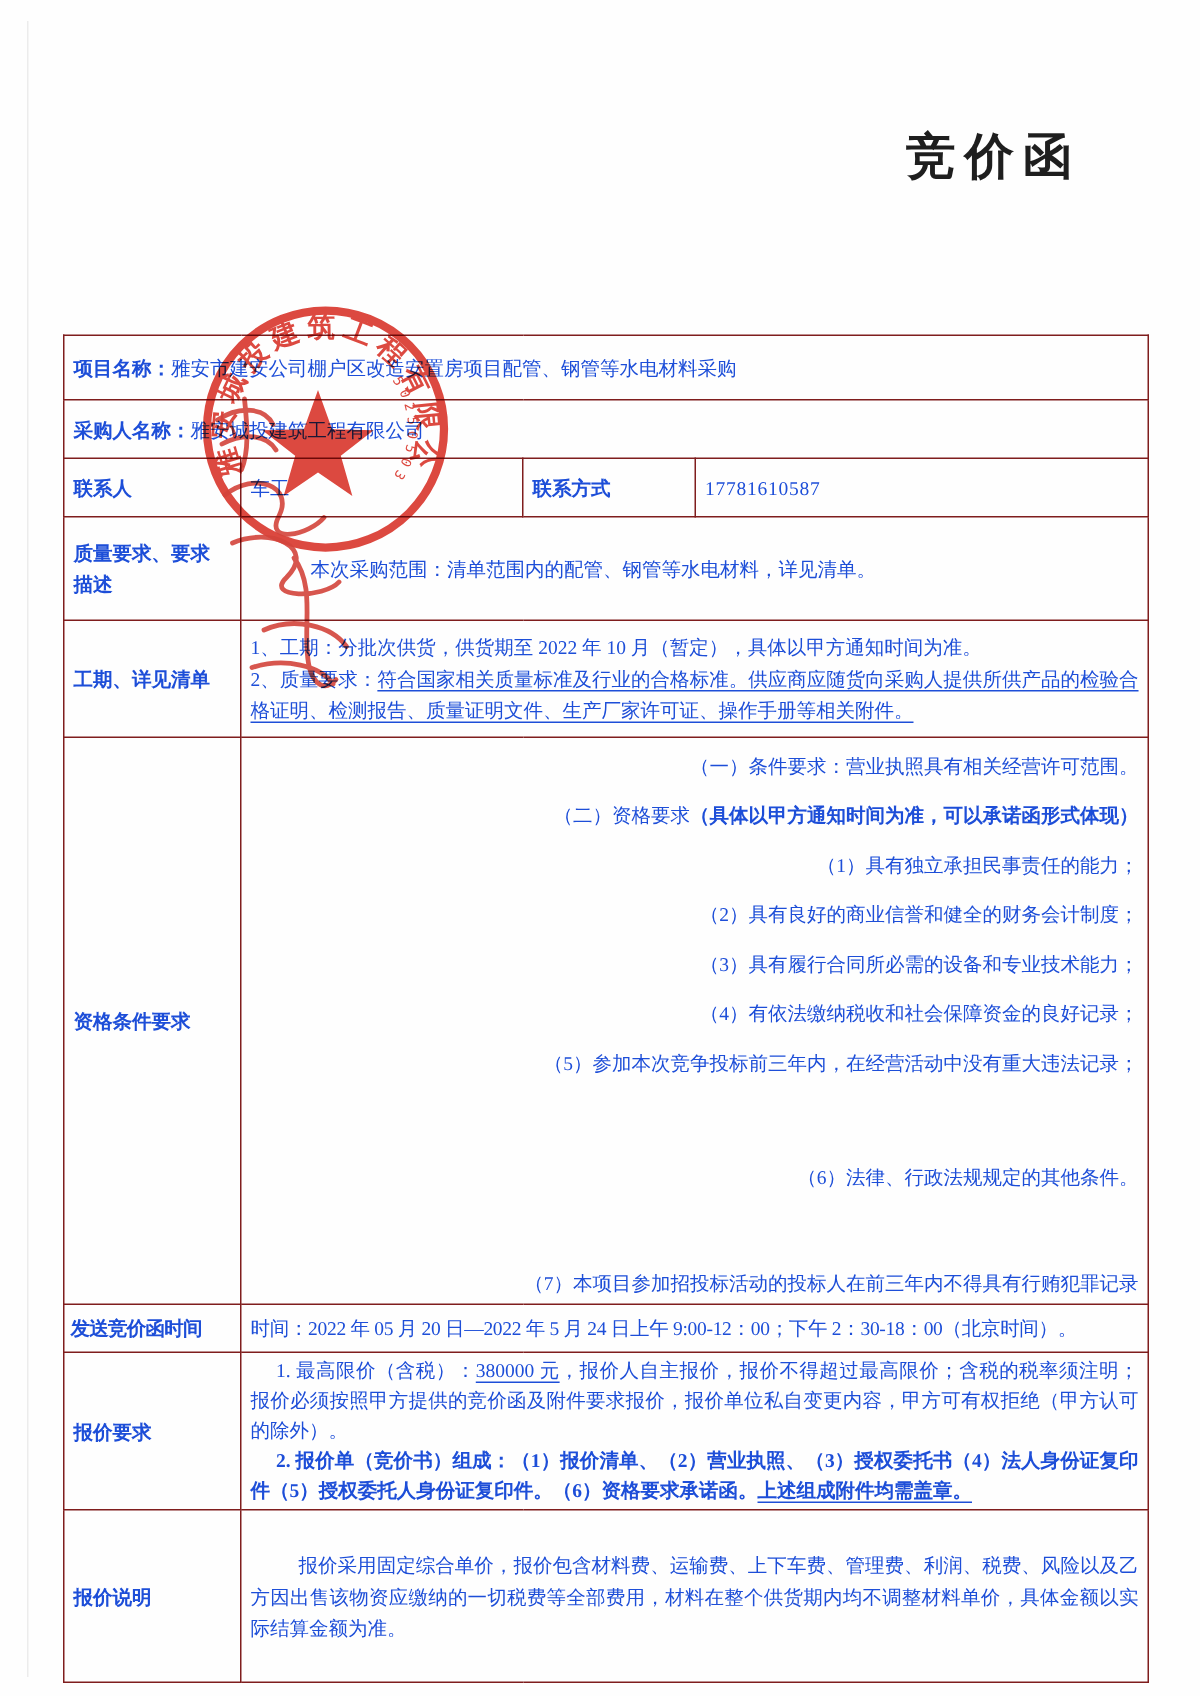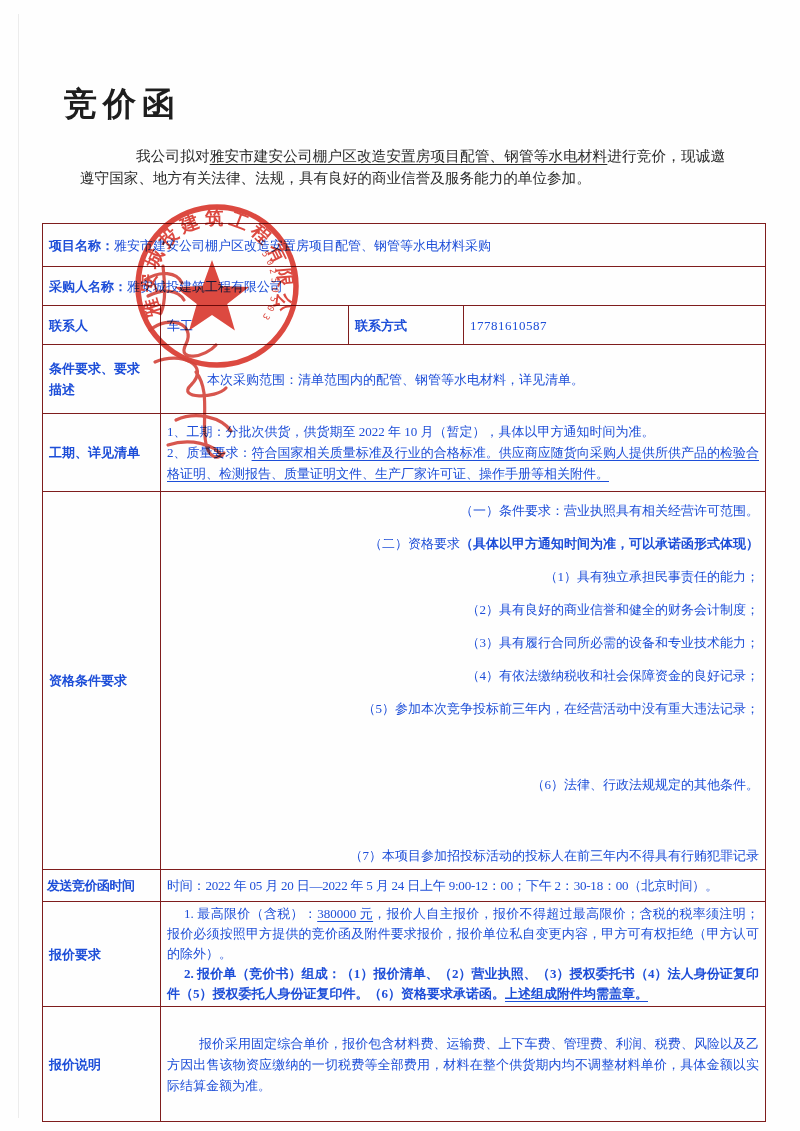--- a/index.html
+++ b/index.html
@@ -3,21 +3,21 @@
 <meta charset="utf-8">
 <style>
   html,body{margin:0;padding:0;background:#ffffff;}
   .page{
     position:relative;width:800px;height:1131px;margin:0 auto;overflow:hidden;
     background:#fefefe;color:#262626;
     font-family:"Liberation Serif","DejaVu Serif",serif;
   }
   .scan-edge{position:absolute;left:18px;top:14px;width:1px;height:1104px;background:#ececec;}
   .doc-title{
-    position:absolute;left:64px;top:82px;width:644px;text-align:left;
+    position:absolute;left:77px;top:82px;width:644px;text-align:right;
     font-size:33px;font-weight:bold;letter-spacing:6px;color:#1e1e1e;
   }
   .intro{
     position:absolute;left:80px;top:130px;width:645px;
     font-size:14.6px;line-height:22.6px;text-align:justify;text-indent:56px;color:#2a2a2a;
   }
   .u{text-decoration:underline;text-underline-offset:3px;text-decoration-thickness:1px;}
   .b{font-weight:bold;}
   table.main{
     position:absolute;left:42px;top:223px;width:723px;
@@ -59,21 +59,20 @@
   }
 </style>
 </head>
 <body>
 
 <div class="page">
   <div class="scan-edge"></div>
 
   <div class="doc-title">竞价函</div>
 
-  <p class="intro"><span>我公司拟对</span><span class="u">雅安市建安公司棚户区改造安置房项目配管、钢管等水电材料</span><span>进行竞价，现诚邀遵守国家、地方有关法律、法规，具有良好的商业信誉及服务能力的单位参加。</span></p>
 
   <table class="main">
     <colgroup>
       <col style="width:118px">
         <col style="width:188px">
         <col style="width:115px">
         <col style="width:302px">
     </colgroup>
     <tbody>
         <tr class="r1">
@@ -83,21 +82,21 @@
       <td colspan="4"><span class="b">采购人名称：</span><span>雅安城投建筑工程有限公司</span></td>
     </tr>
     <tr class="r3">
       <td class="lbl">联系人</td>
       <td>车工</td>
       <td class="lbl">联系方式</td>
       <td class="phone-num">17781610587</td>
     </tr>
     <tr class="r4">
       <td class="lbl v-top scope-lbl">
-        <div>条件要求、要求</div>
+        <div>质量要求、要求</div>
         <div>描述</div>
       </td>
       <td colspan="3" class="v-top scope-content">本次采购范围：清单范围内的配管、钢管等水电材料，详见清单。</td>
     </tr>
     <tr class="r5">
       <td class="lbl">工期、详见清单</td>
       <td colspan="3" class="sched">
         <span>1、工期：分批次供货，供货期至 2022 年 10 月（暂定），具体以甲方通知时间为准。</span><br>
         <span>2、质量要求：</span><span class="u">符合国家相关质量标准及行业的合格标准。供应商应随货向采购人提供所供产品的检验合格证明、检测报告、质量证明文件、生产厂家许可证、操作手册等相关附件。</span>
       </td>

